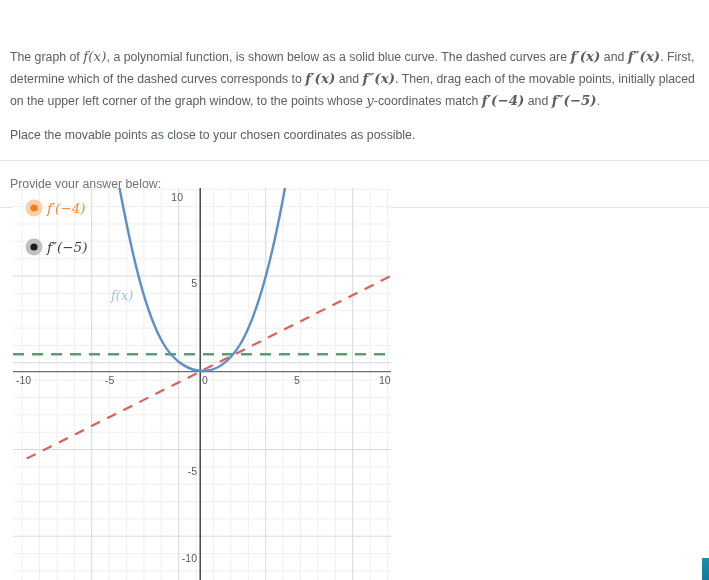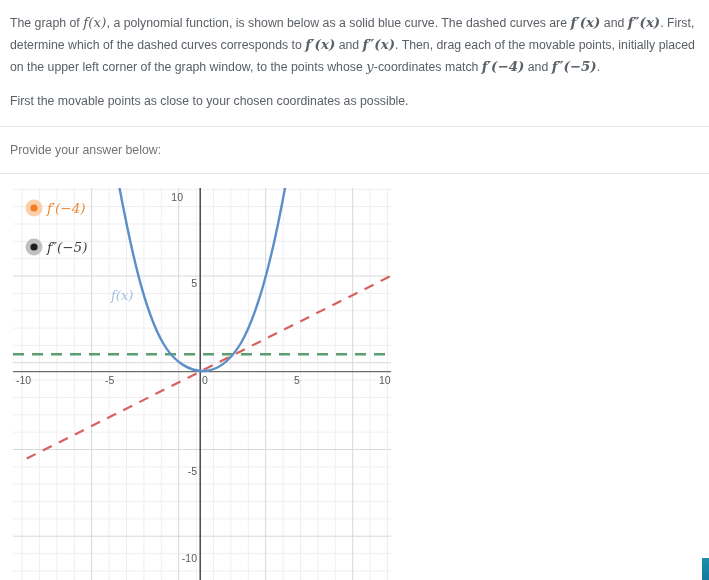--- a/index.html
+++ b/index.html
@@ -12,20 +12,21 @@
     overflow: hidden;
     font-family: "Liberation Sans", sans-serif;
     color: #555b60;
     position: relative;
   }
   .prompt {
     padding: 12px 14px 0 10px;
     font-size: 12.3px;
     line-height: 1.62;
     color: #5a6067;
+    margin-top: 34px;
   }
   .prompt p { margin: 0 0 0 0; }
   .prompt p.second { margin-top: 14px; }
   .mathit {
     font-family: "DejaVu Serif", serif;
     font-style: italic;
     font-size: 13.2px;
     letter-spacing: 0.2px;
   }
   .mathbold {
@@ -66,21 +67,21 @@
     width: 7px;
     height: 22px;
     background: linear-gradient(180deg, #1a8fa8 0%, #1279a0 100%);
   }
 </style>
 </head>
 <body>
 
 <div class="prompt">
   <p><span>The graph of </span><span class="mathit">f(x)</span><span>, a polynomial function, is shown below as a solid blue curve. The dashed curves are </span><span class="mathbold">f′(x)</span><span> and </span><span class="mathbold">f″(x)</span><span>. First, determine which of the dashed curves corresponds to </span><span class="mathbold">f′(x)</span><span> and </span><span class="mathbold">f″(x)</span><span>. Then, drag each of the movable points, initially placed on the upper left corner of the graph window, to the points whose </span><span class="mathit">y</span><span>-coordinates match </span><span class="mathbold">f′(−4)</span><span> and </span><span class="mathbold">f″(−5)</span><span>.</span></p>
-  <p class="second">First the movable points as close to your chosen coordinates as possible.</p>
+  <p class="second">Place the movable points as close to your chosen coordinates as possible.</p>
 </div>
 
 <div class="divider"></div>
 
 <div class="answer-label">Provide your answer below:</div>
 
 <div class="divider2"></div>
 
 <div class="graph-wrap">
   <svg class="graph-svg" width="378" height="392" viewBox="0 0 378 392" xmlns="http://www.w3.org/2000/svg">

